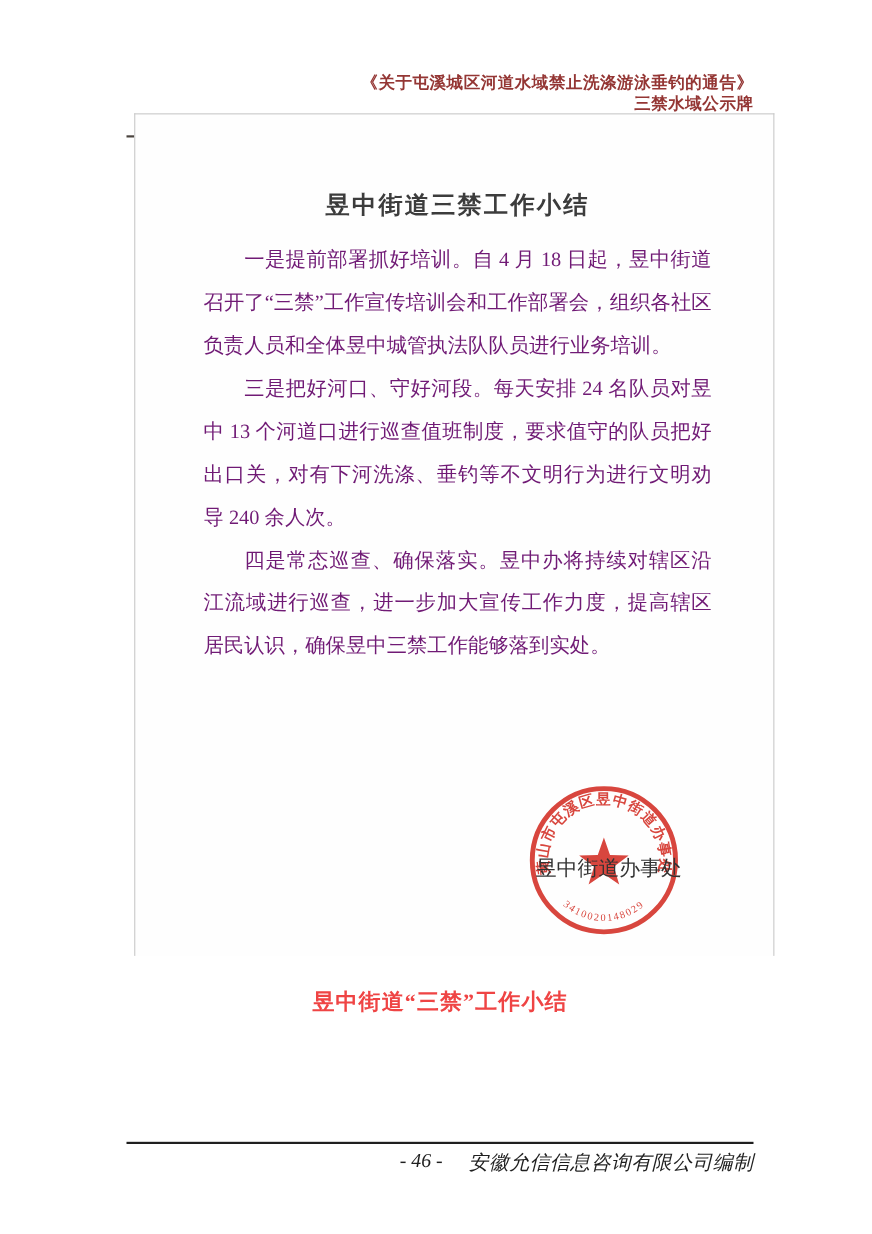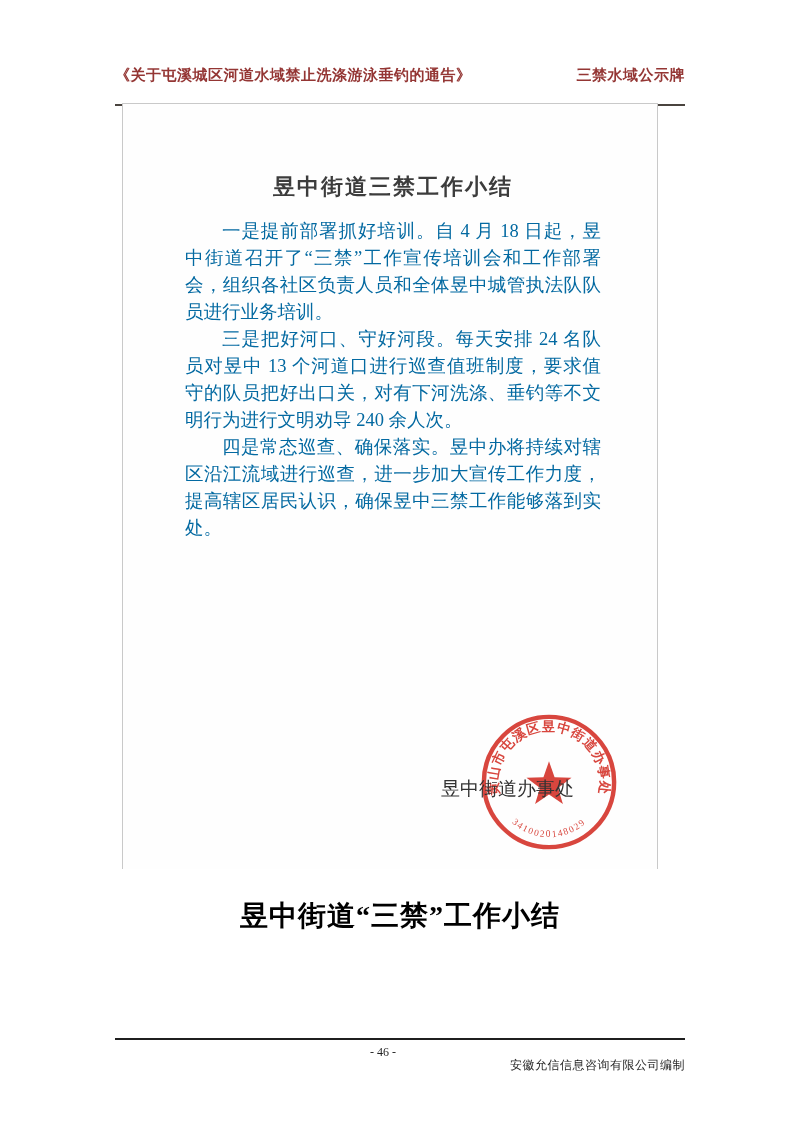--- a/index.html
+++ b/index.html
@@ -3,55 +3,55 @@
 <meta charset="utf-8">
 <style>
   html,body{margin:0;padding:0;background:#ffffff;}
   .sheet{position:relative;width:793px;height:1122px;background:#ffffff;overflow:hidden;
          font-family:"Liberation Serif","DejaVu Serif",serif;}
 
   
   .hdr{position:absolute;left:115px;top:66px;width:570px;display:flex;
        justify-content:space-between;align-items:flex-end;
        border-bottom:2px solid #4a443f;padding-bottom:19px;
-       font-size:15px;font-weight:bold;color:#943634;letter-spacing:.5px;}
+       font-size:15px;font-weight:bold;color:#943634;letter-spacing:.5px;flex-direction:column;}
 
   
-  .scan{position:absolute;left:122px;top:103px;width:536px;height:766px;
+  .scan{position:absolute;left:122px;top:103px;width:582px;height:766px;
         background:#fefefe;border:1px solid #c9c9c9;border-bottom:none;
         box-sizing:border-box;overflow:hidden;}
   .scan-inner{padding:0 56px 0 62px;}
   .scan-title{margin:68px 0 16px 0;text-align:center;font-size:22px;font-weight:600;
               color:#3c3c3c;letter-spacing:2px;}
-  .scan-inner p{margin:0;font-size:18.5px;line-height:27px;text-indent:2em;
-                text-align:justify;color:#0369a1;}
+  .scan-inner p{margin:0;font-size:18.5px;line-height:39px;text-indent:2em;
+                text-align:justify;color:#701a75;}
 
   
   .sig{position:absolute;right:83px;top:672px;z-index:2;text-align:right;
        font-size:19px;color:#333333;}
   .sig-date{margin-top:11px;margin-right:10px;}
 
   
   .stamp{position:absolute;left:352px;top:604px;width:148px;height:148px;
          z-index:1;opacity:.92;}
   .stamp .ring-circle{fill:none;stroke:#d5372e;stroke-width:4.5;}
   .stamp .star{fill:#d5372e;}
   .stamp text{fill:#d5372e;}
   .stamp .ring-text{font-size:13.5px;letter-spacing:1px;font-weight:bold;}
   .stamp .code-text{font-size:9.5px;letter-spacing:1.6px;}
 
   
   .caption{position:absolute;left:115px;top:897px;width:570px;text-align:center;
-           font-size:28px;font-weight:600;color:#000000;letter-spacing:1px;}
+           font-size:20px;font-weight:600;color:#ef4444;letter-spacing:1px;}
 
   
   .footer{position:absolute;left:115px;top:1038px;width:570px;height:26px;
-          border-top:2px solid #1f1f1f;font-size:12px;color:#1f1f1f;}
+          border-top:2px solid #1f1f1f;font-size:18px;color:#1f1f1f;font-style:italic;}
   .pageno{position:absolute;left:47%;transform:translateX(-50%);top:5px;}
-  .company{position:absolute;right:0;top:17px;letter-spacing:.5px;}
+  .company{position:absolute;right:0;top:5px;letter-spacing:.5px;}
 </style>
 </head>
 <body>
 
 <div class="sheet">
 
   <div class="hdr">
     <span>《关于屯溪城区河道水域禁止洗涤游泳垂钓的通告》</span>
     <span>三禁水域公示牌</span>
   </div>

